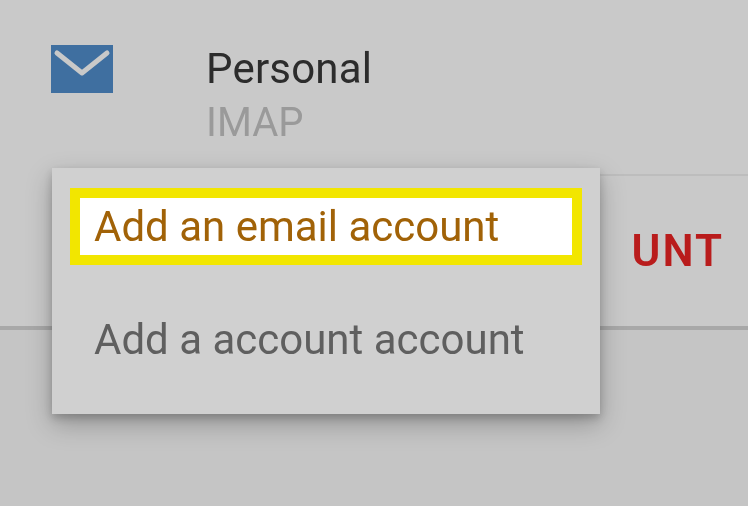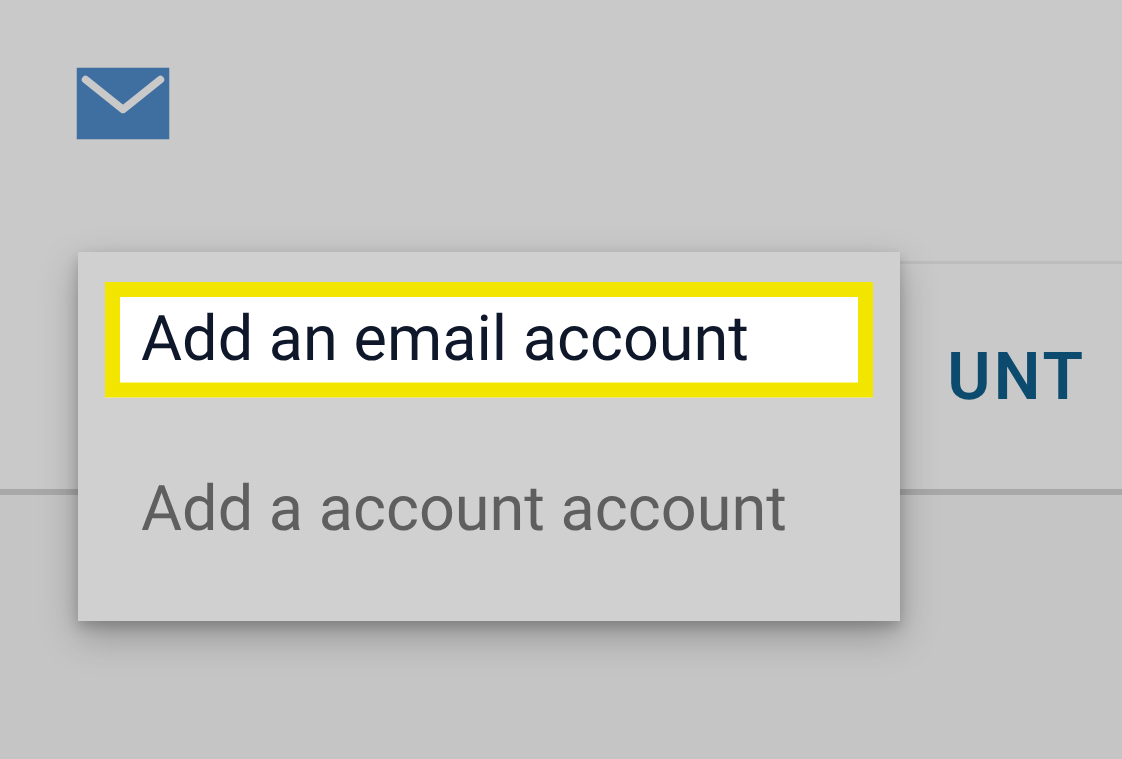--- a/index.html
+++ b/index.html
@@ -34,21 +34,21 @@
       background: #bdbdbd;
     }
     .bg-row-btn {
       position: absolute; left: 0; right: 0; top: 176px; height: 150px;
       background: #c9c9c9;
       display: flex; align-items: center; justify-content: flex-end;
       padding-right: 24px;
     }
     .btn-text {
       font-size: 44px;
-      color: #0c4a6e;
+      color: #b91c1c;
       font-weight: 600;
       letter-spacing: 2px;
     }
     .bg-thick-divider {
       position: absolute; left: 0; right: 0; top: 326px; height: 4px;
       background: #a8a8a8;
     }
     .bg-rest {
       position: absolute; left: 0; right: 0; top: 330px; bottom: 0;
       background: #c5c5c5;
@@ -62,41 +62,45 @@
       box-shadow: 0 10px 24px rgba(0,0,0,.25), 0 4px 8px rgba(0,0,0,.18);
       padding: 20px 18px 40px 18px;
     }
     .popup-item {
       padding: 10px 24px;
       font-size: 42px;
       cursor: pointer;
     }
     .popup-item.highlighted {
       background: #fff;
-      color: #0f172a;
+      color: #a16207;
       border: 10px solid #f2e600;
       padding: 4px 14px;
       font-weight: 400;
     }
     .popup-item.secondary {
       color: #5f5f5f;
       margin-top: 40px;
       padding-left: 24px;
     }
   </style>
 </head>
 <body>
 
 <div class="bg-row-account">
   <span class="icon-wrap">
     <svg width="62" height="48" viewBox="0 0 62 48">
       <rect x="0" y="0" width="62" height="48" fill="#3f6fa0"></rect>
       <polyline points="6,8 31,28 56,8" fill="none" stroke="#c9c9c9" stroke-width="5" stroke-linecap="round" stroke-linejoin="round"></polyline>
     </svg>
   </span>
+  <div class="acct-text">
+    <div class="acct-title">Personal</div>
+    <div class="acct-sub">IMAP</div>
+  </div>
 </div>
 <div class="bg-divider"></div>
 
 <div class="bg-row-btn">
   <span class="btn-text">UNT</span>
 </div>
 <div class="bg-thick-divider"></div>
 <div class="bg-rest"></div>
 
 <div class="popup">

